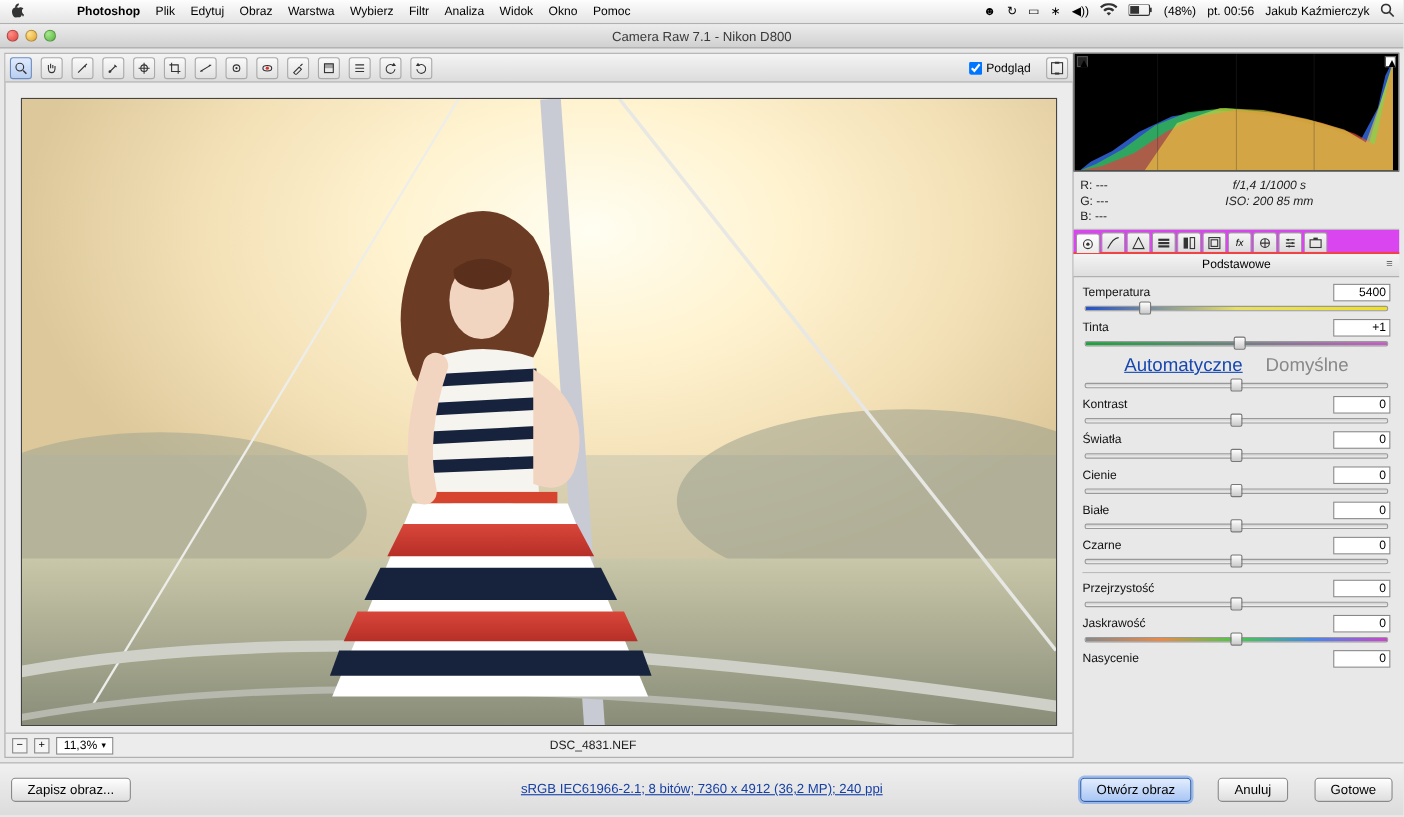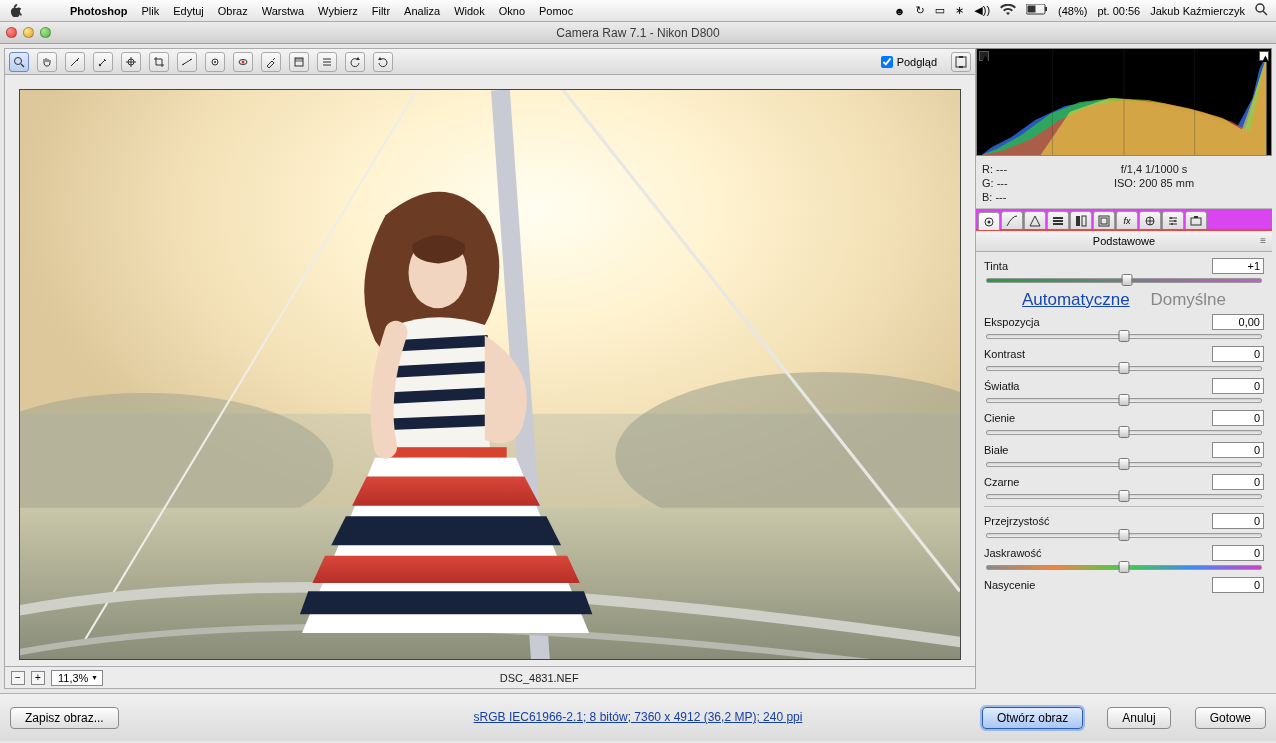--- a/index.html
+++ b/index.html
@@ -45,21 +45,21 @@
 
 
 #right { width:296px; display:flex; flex-direction:column; margin:4px 4px 4px 0; }
 #histo-box { height:108px; background:#000; border:1px solid #888; position:relative; margin-bottom:2px; overflow:hidden; }
 .histo-clip { position:absolute; width:10px; height:10px; top:2px; }
 .histo-clip.l { left:2px; background:#222; border:1px solid #555; }
 .histo-clip.r { right:2px; background:#fff; border:1px solid #555; }
 
 #exifrow { display:flex; font-size:11px; padding:4px 6px; color:#222; border-bottom:1px solid #bbb; }
 #exifrow .rgb { width:60px; line-height:14px; }
-#exifrow .meta { flex:1; text-align:center; line-height:14px; }
+#exifrow .meta { flex:1; text-align:center; line-height:14px;font-style:italic; }
 
 .tabstrip { display:flex; gap:1px; padding:2px 2px 0 2px; border-bottom:2px solid #ef4444; background:#d946ef; }
 .tabstrip .tab { width:22px; height:18px; border:1px solid #999; border-bottom:none; background:linear-gradient(#f6f6f6,#dcdcdc); border-radius:3px 3px 0 0; display:flex; align-items:center; justify-content:center; cursor:default;}
 .tabstrip .tab.sel { background:linear-gradient(#fff,#eaeaea); position:relative; top:1px; }
 
 .panel-title { text-align:center; font-size:11px; padding:4px 0; background:linear-gradient(#f4f4f4,#dedede); border-bottom:1px solid #aaa; position:relative;}
 .panel-title .popt { position:absolute; right:6px; top:4px; font-size:10px; color:#666; cursor:default;}
 
 #controls { flex:1; overflow-y:auto; padding:6px 8px 0 8px; }
 .ctl-row { margin-bottom:2px; }
@@ -402,39 +402,45 @@
 
     <div class="panel-title">
       <span>Podstawowe</span>
       <span class="popt">≡</span>
     </div>
 
     <div id="controls">
 
       <div class="ctl-row">
         <div class="ctl-head">
+            <span class="lbl">Temperatura</span>
+            <span class="val">5400</span>
+          </div>
+        <div class="slider-track">
+            <div class="track-grad" style="background:linear-gradient(90deg,#2050d0,#e8e060,#f0e020)"></div>
+            <div class="thumb" style="left:20%"></div>
+          </div>
+      </div>
+      <div class="ctl-row">
+        <div class="ctl-head">
             <span class="lbl">Tinta</span>
             <span class="val">+1</span>
           </div>
         <div class="slider-track">
             <div class="track-grad" style="background:linear-gradient(90deg,#20a040,#c060c0)"></div>
             <div class="thumb" style="left:51%"></div>
           </div>
       </div>
 
       <div class="auto-row">
         <a>Automatyczne</a>
         <a class="dis">Domyślne</a>
       </div>
 
       <div class="ctl-row">
-          <div class="ctl-head">
-            <span class="lbl">Ekspozycja</span>
-            <span class="val">0,00</span>
-          </div>
           <div class="slider-track">
             <div class="track-bg"></div>
             <div class="thumb" style="left:50%"></div>
           </div>
         </div>
       <div class="ctl-row">
           <div class="ctl-head">
             <span class="lbl">Kontrast</span>
             <span class="val">0</span>
           </div>

